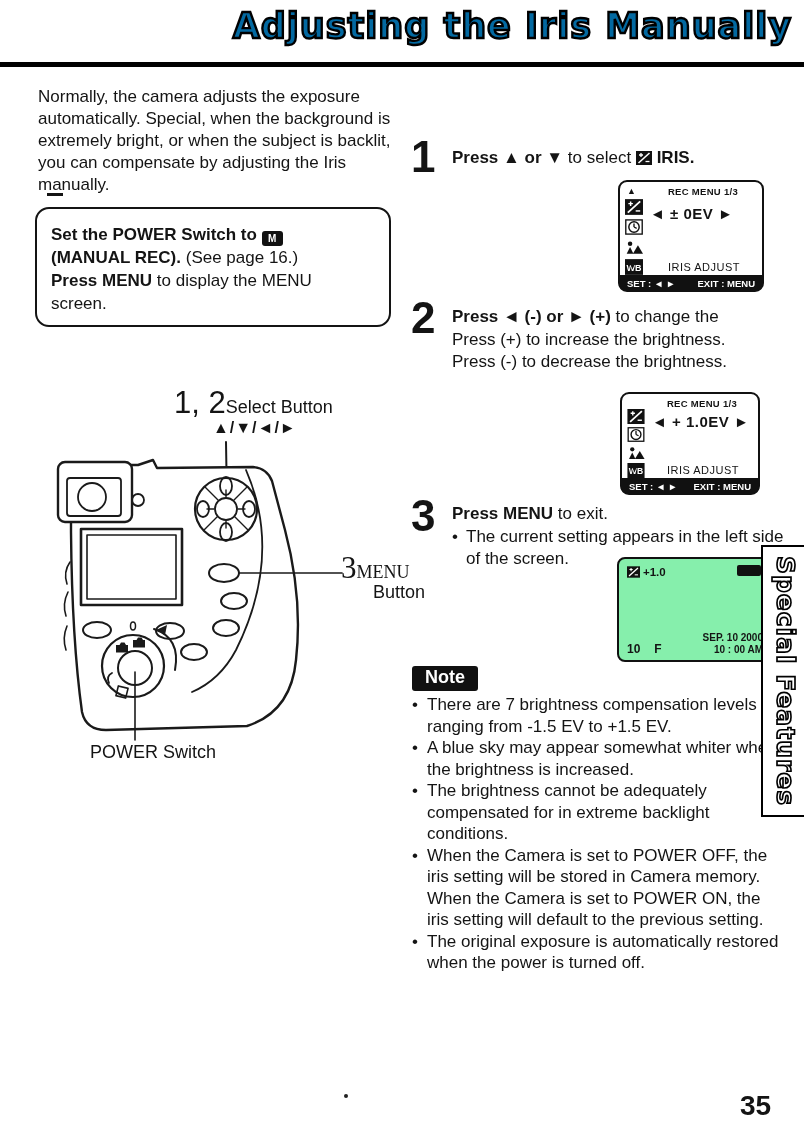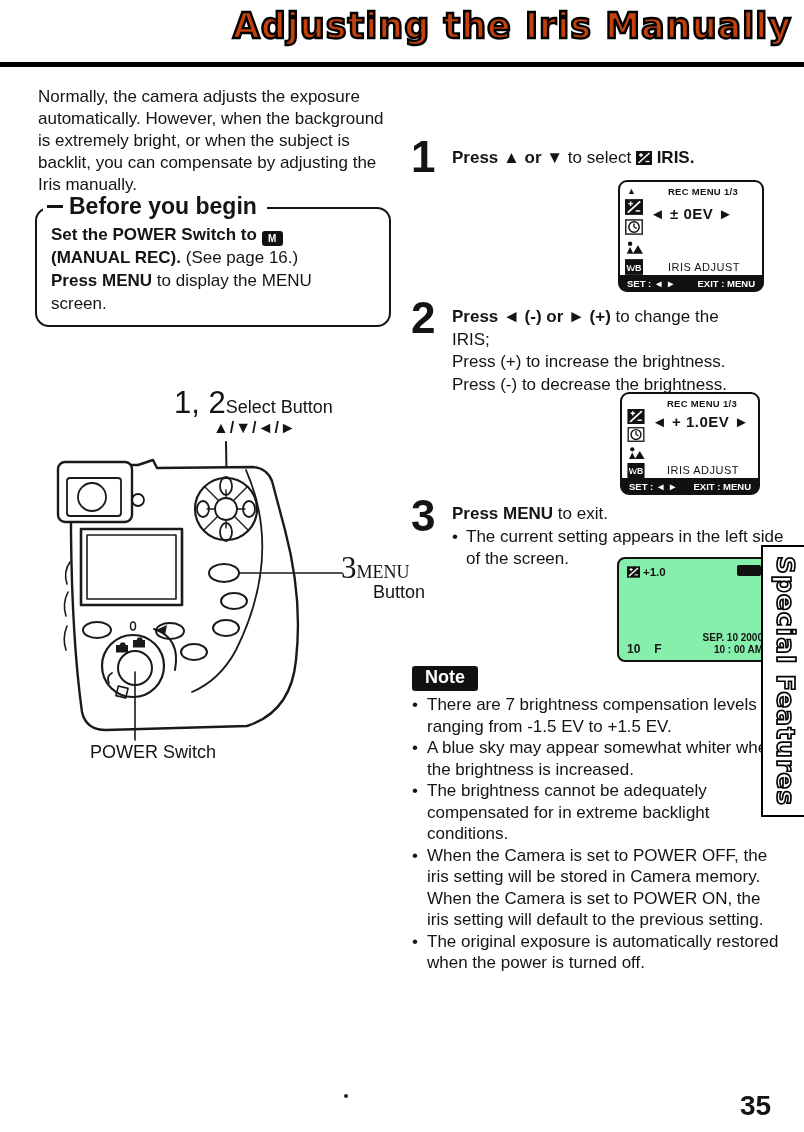--- a/index.html
+++ b/index.html
@@ -7,21 +7,21 @@
     position:relative;width:804px;height:1132px;margin:0 auto;
     background:#fff;color:#141414;
     font-family:"Liberation Sans", sans-serif;
     overflow:hidden;
   }
   
   .title{
     position:absolute;top:6px;right:12px;
     font-family:"DejaVu Sans", sans-serif;
     font-size:35px;font-weight:bold;letter-spacing:1px;
-    color:#c2410c;-webkit-text-stroke:2.4px #000;
+    color:#0369a1;-webkit-text-stroke:2.4px #000;
     white-space:nowrap;
   }
   .rule{position:absolute;left:0;top:62px;width:804px;height:5px;background:#000;}
   
   .intro{position:absolute;left:38px;top:86px;width:358px;font-size:17px;line-height:22px;}
   .before-box{
     position:absolute;left:35px;top:207px;width:352px;height:116px;
     border:2.5px solid #141414;border-radius:14px;
   }
   .before-title{
@@ -90,26 +90,25 @@
   .dot-artifact{position:absolute;left:344px;top:1094px;width:4px;height:4px;background:#222;border-radius:50%;}
 </style>
 </head>
 <body>
 
 <div class="page">
 
   <div class="title">Adjusting the Iris Manually</div>
   <div class="rule"></div>
 
-  <p class="intro" style="margin:0;">Normally, the camera adjusts the exposure automatically. However, when the background is extremely bright, or when the subject is backlit, you can compensate by adjusting the Iris manually.</p>
+  <p class="intro" style="margin:0;">Normally, the camera adjusts the exposure automatically. Special, when the background is extremely bright, or when the subject is backlit, you can compensate by adjusting the Iris manually.</p>
 
   <div class="before-box">
     <div class="before-title">
       <span class="before-dash"></span>
-      <span>Before you begin</span>
     </div>
     <div class="before-body">
       <div><span class="b">Set the POWER Switch to</span>
         <span class="mode-icon">M</span></div>
       <div><span class="b">(MANUAL REC).</span><span> (See page 16.)</span></div>
       <div><span class="b">Press MENU</span><span> to display the MENU</span></div>
       <div><span>screen.</span></div>
     </div>
   </div>
 
@@ -212,21 +211,20 @@
     <div class="scr-bottom">IRIS ADJUST</div>
     <div class="scr-bar">
       <span>SET : ◄ ►</span>
       <span>EXIT : MENU</span>
     </div>
   </div>
 
   <div class="stepnum" style="left:411px;top:298px;">2</div>
   <div class="steptext" style="left:452px;top:306px;">
     <div><span class="b">Press ◄ (-) or ► (+)</span><span> to change the</span></div>
-    <div>IRIS;</div>
     <div>Press (+) to increase the brightness.</div>
     <div>Press (-) to decrease the brightness.</div>
   </div>
 
   <div class="screen" style="left:620px;top:392px;width:136px;height:99px;">
     <div class="scr-title">REC MENU 1/3</div>
     <div class="scr-icons" style="top:15px;gap:3px;">
       <svg class="scr-icon" style="height:15px;" viewBox="0 0 16 14">
           <rect width="16" height="14" fill="#111"></rect>
           <path d="M2.5 12 L13.5 2" stroke="#fff" stroke-width="1.6"></path>

